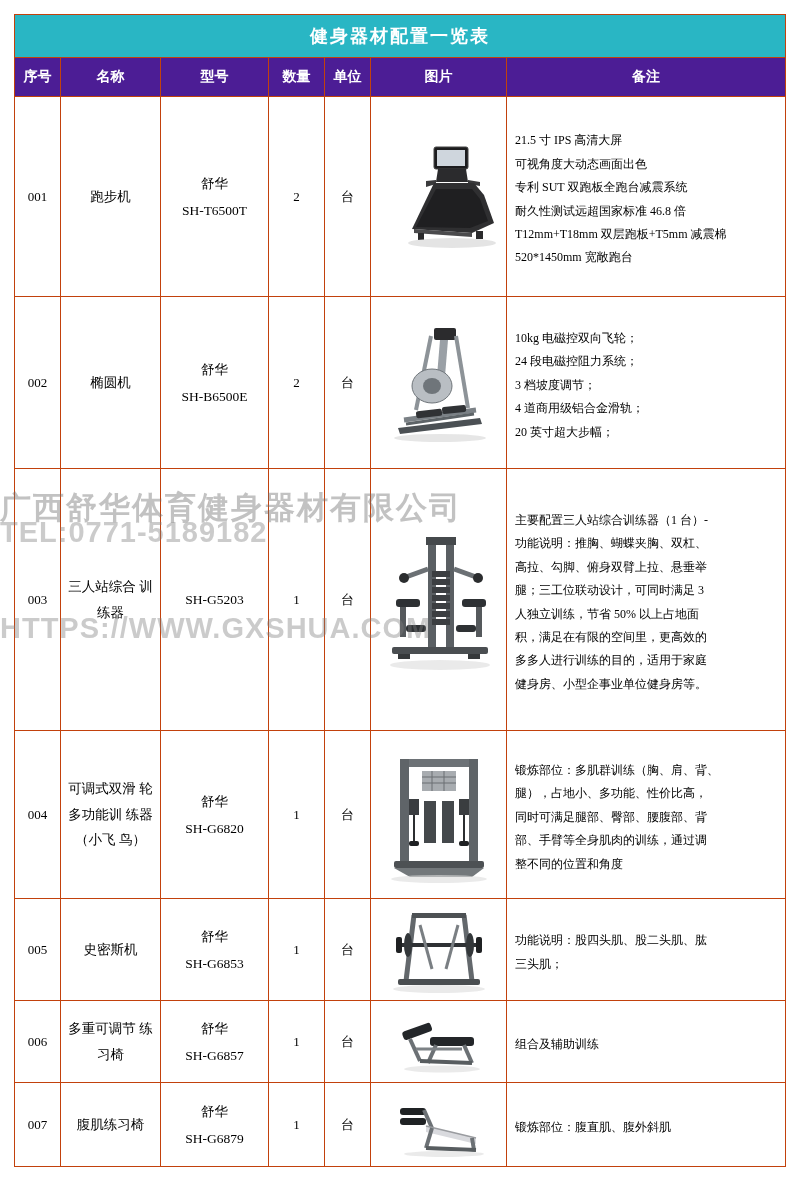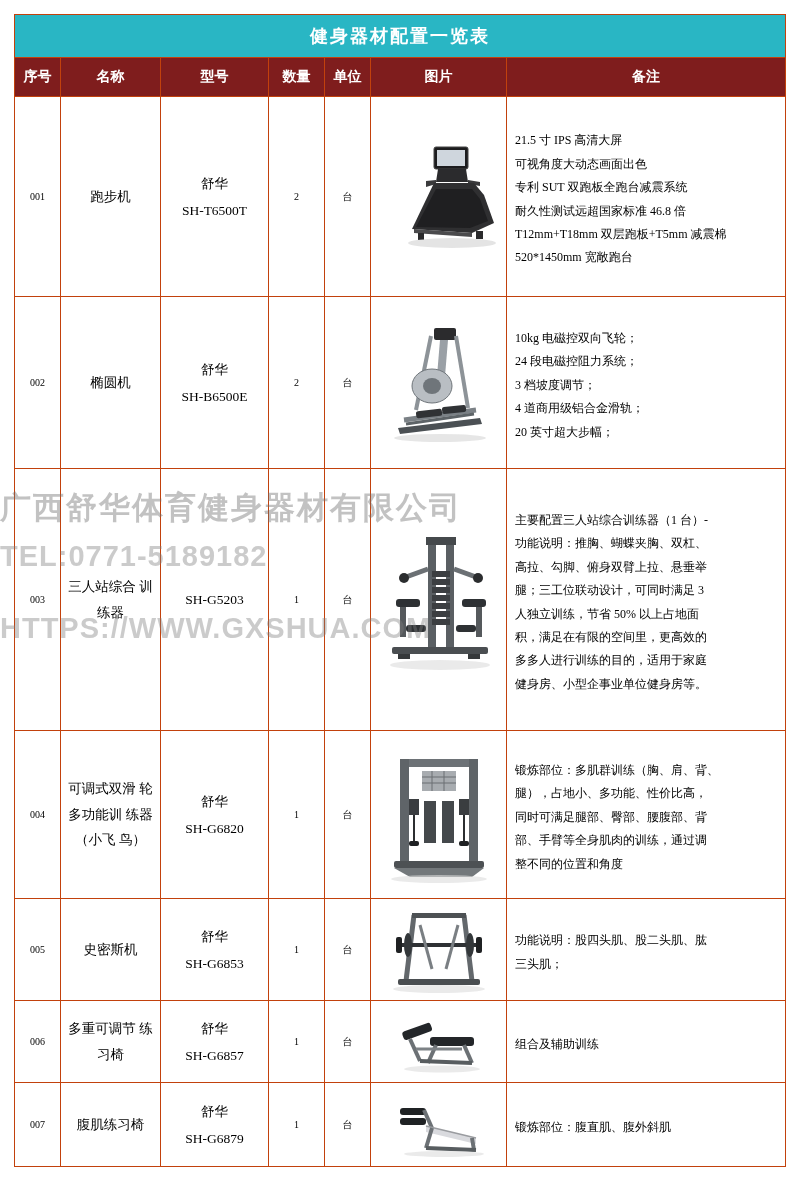--- a/index.html
+++ b/index.html
@@ -32,39 +32,39 @@
     background: #29b6c4;
     color: #ffffff;
     text-align: center;
     font-size: 18px;
     font-weight: bold;
     letter-spacing: 2px;
     height: 34px;
     padding: 4px 0;
   }
   .head-row td {
-    background: #7f1d1d;
+    background: #4c1d95;
     color: #ffffff;
     text-align: center;
     font-size: 14px;
     font-weight: bold;
     height: 30px;
     padding: 4px 2px;
   }
   .c-no { width: 46px; }
   .c-name { width: 100px; }
   .c-model { width: 108px; }
   .c-qty { width: 56px; }
   .c-unit { width: 46px; }
   .c-img { width: 136px; }
   .c-remark { width: auto; }
 
   td.cell-no, td.cell-qty, td.cell-unit {
     text-align: center;
-    font-size: 10px;
+    font-size: 13px;
   }
   td.cell-name {
     text-align: center;
     font-size: 13.5px;
     line-height: 1.9;
     padding: 0 6px;
   }
   td.cell-model {
     text-align: center;
     font-size: 13.5px;
@@ -107,21 +107,21 @@
     white-space: nowrap;
     font-family: "Liberation Sans", "DejaVu Sans", sans-serif;
   }
   .wm1 {
     top: 487px;
     font-size: 31px;
     letter-spacing: 2px;
     color: rgba(110,110,110,0.42);
   }
   .wm2 {
-    top: 540px;
+    top: 516px;
     font-size: 29px;
     letter-spacing: 1px;
     color: rgba(125,125,125,0.40);
   }
   .wm3 {
     top: 612px;
     font-size: 29px;
     letter-spacing: 1px;
     color: rgba(125,125,125,0.40);
   }

